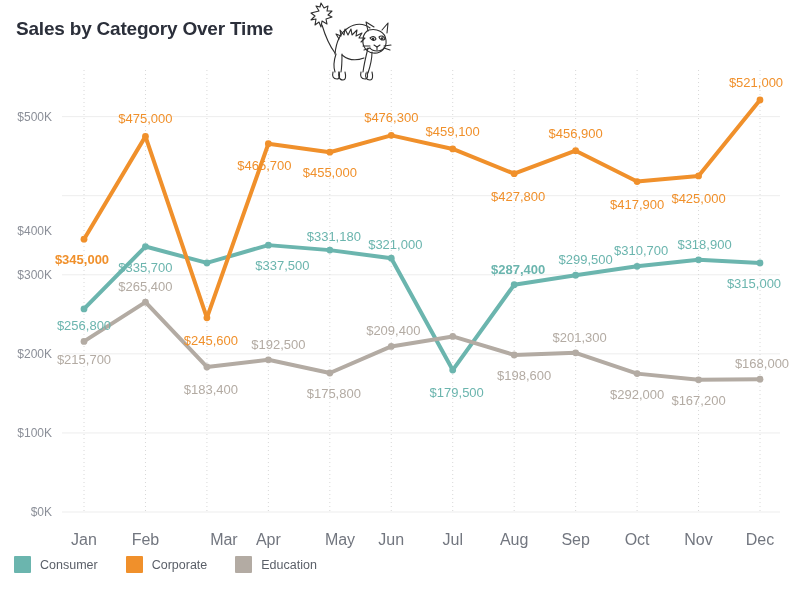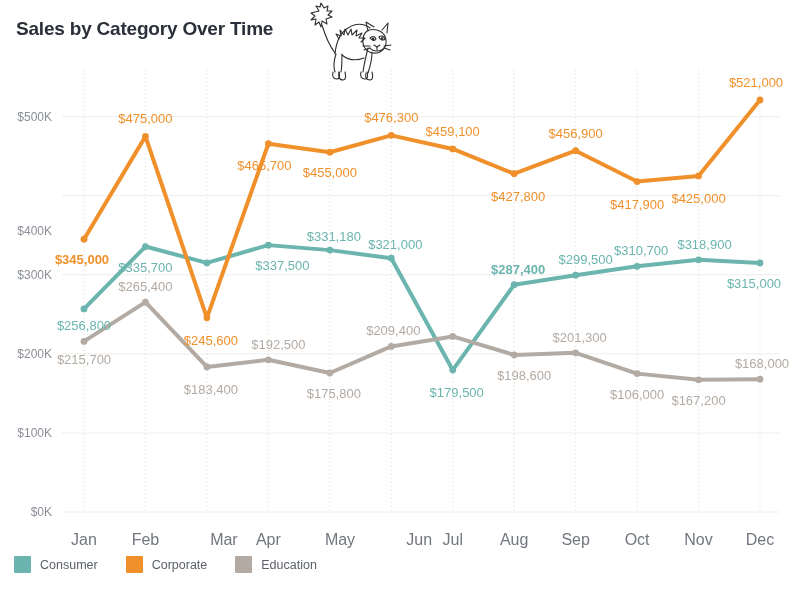--- a/index.html
+++ b/index.html
@@ -221,32 +221,32 @@
       <div class="dlabel corporate" style="left: 636.545px; top: 127.935px;">$425,000</div>
       <div class="dlabel corporate" style="left: 694px; top: 12.0241px;">$521,000</div>
       <div class="dlabel education" style="left: 22px; top: 289.437px;">$215,700</div>
       <div class="dlabel education" style="left: 83.4545px; top: 216.137px;">$265,400</div>
       <div class="dlabel education" style="left: 148.909px; top: 318.978px;">$183,400</div>
       <div class="dlabel education" style="left: 216.364px; top: 273.782px;">$192,500</div>
       <div class="dlabel education" style="left: 271.818px; top: 322.988px;">$175,800</div>
       <div class="dlabel education" style="left: 331.273px; top: 260.419px;">$209,400</div>
       <div class="dlabel education" style="left: 462.182px; top: 304.959px;">$198,600</div>
       <div class="dlabel education" style="left: 517.636px; top: 266.824px;">$201,300</div>
-      <div class="dlabel education" style="left: 575.091px; top: 323.62px;">$106,000</div>
+      <div class="dlabel education" style="left: 575.091px; top: 323.62px;">$292,000</div>
       <div class="dlabel education" style="left: 636.545px; top: 329.788px;">$167,200</div>
       <div class="dlabel education" style="left: 700px; top: 293.156px;">$168,000</div>
     </div>
 
   <div class="x-axis">
       <div class="x-tick" style="left: 22px;">Jan</div>
       <div class="x-tick" style="left: 83.4545px;">Feb</div>
       <div class="x-tick" style="left: 144.909px; padding-left: 34px;">Mar</div>
       <div class="x-tick" style="left: 206.364px;">Apr</div>
       <div class="x-tick" style="left: 278px;">May</div>
-      <div class="x-tick" style="left: 329.273px; margin-left: 28px;">Jun</div>
+      <div class="x-tick" style="left: 329.273px;">Jun</div>
       <div class="x-tick" style="left: 390.727px;">Jul</div>
       <div class="x-tick" style="left: 452.182px;">Aug</div>
       <div class="x-tick" style="left: 513.636px;">Sep</div>
       <div class="x-tick" style="left: 575.091px;">Oct</div>
       <div class="x-tick" style="left: 636.545px;">Nov</div>
       <div class="x-tick" style="left: 698px;">Dec</div>
     </div>
 
   <div class="legend">
     <div class="legend-item">

